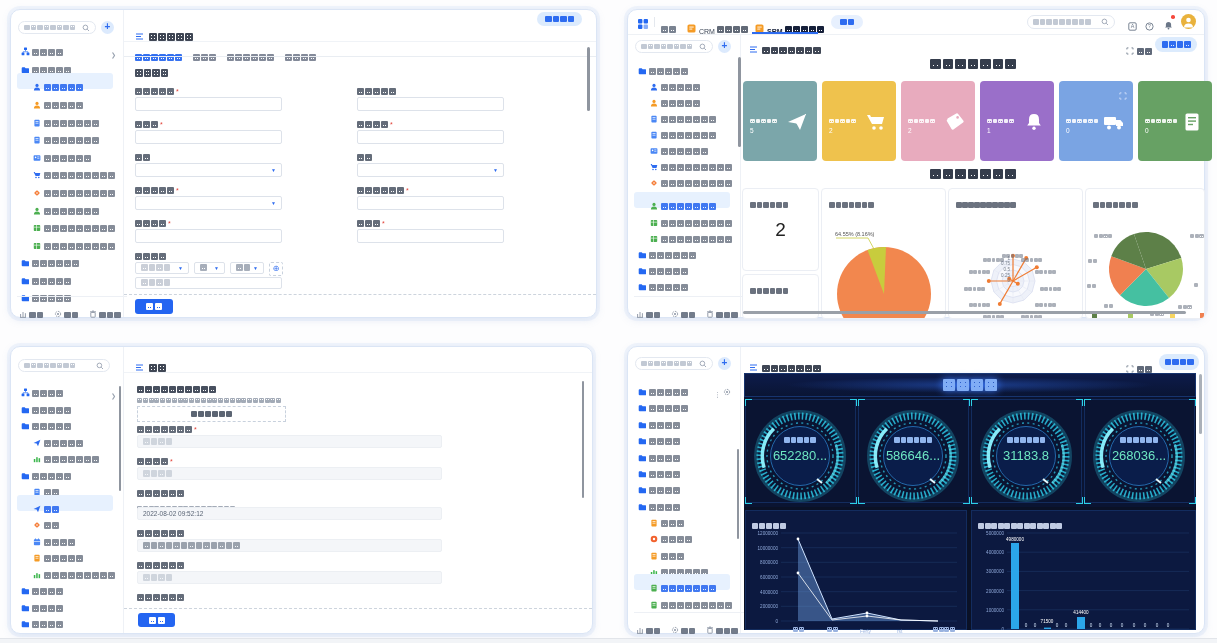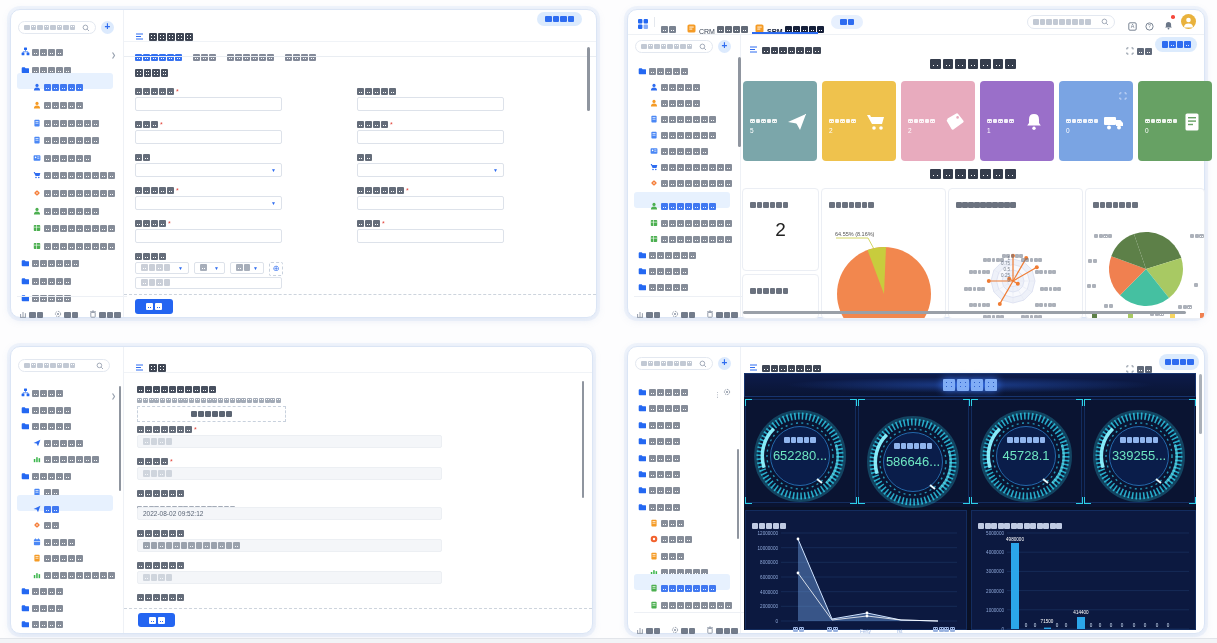--- a/index.html
+++ b/index.html
@@ -1798,21 +1798,21 @@
           </div>
           <div class="a" style="left:0px;top:38px;width:92px;height:16px;text-align:center;font-size:13px;color:#6ee7c3;">652280...</div>
         </div>
       </div>
       <div class="a" style="left:230px;top:52px;width:111px;height:104px;border:1px solid #132c5e;box-sizing:border-box;"></div>
       <div class="a" style="left:230px;top:52px;width:6px;height:6px;border-left:1px solid #2dd0e8;border-top:1px solid #2dd0e8;"></div>
       <div class="a" style="left:335px;top:52px;width:6px;height:6px;border-right:1px solid #2dd0e8;border-top:1px solid #2dd0e8;"></div>
       <div class="a" style="left:230px;top:150px;width:6px;height:6px;border-left:1px solid #2dd0e8;border-bottom:1px solid #2dd0e8;"></div>
       <div class="a" style="left:335px;top:150px;width:6px;height:6px;border-right:1px solid #2dd0e8;border-bottom:1px solid #2dd0e8;"></div>
       <div class="a" style="left:239px;top:63px;width:92px;height:92px;">
-        <div class="a" style="left:0px;top:6px;width:92px;height:92px;">
+        <div class="a" style="left:0px;top:0px;width:92px;height:92px;">
           <div class="a" style="left:0px;top:0px;width:92px;height:92px;"><svg width="92" height="92" viewBox="0 0 92 92">
               <circle cx="46" cy="46" r="44" fill="none" stroke="rgba(47,211,240,0.25)" stroke-width="4"></circle>
               <circle cx="46" cy="46" r="40" fill="none" stroke="#2bc4e2" stroke-width="7" stroke-dasharray="1.6 2.2" opacity="0.85"></circle>
               <path d="M 14 26 A 38 38 0 0 0 14 66" fill="none" stroke="#8df2ff" stroke-width="3.5" transform="rotate(14 46 46)" opacity="0.95"></path>
               <path d="M 78 26 A 38 38 0 0 1 78 66" fill="none" stroke="#55e2f5" stroke-width="2.5" transform="rotate(14 46 46)" opacity="0.7"></path>
               <circle cx="46" cy="46" r="33" fill="none" stroke="#2bb7d8" stroke-width="1.4" stroke-dasharray="2 3.4" opacity="0.8"></circle>
               <circle cx="46" cy="46" r="29.5" fill="#0a1d4a"></circle>
               <circle cx="46" cy="46" r="29.5" fill="none" stroke="#2368ab" stroke-width="1"></circle>
               <path d="M 63 69 l 5 4" stroke="#e8fbff" stroke-width="2"></path>
             </svg></div>
@@ -1849,21 +1849,21 @@
           <div class="a" style="left:0px;top:26px;width:92px;height:8px;display:flex;justify-content:center;">
             <span class="z" style="--c:#9fc6ff;--s:5.5px;gap:1px;opacity:0.9;">
               <i></i>
               <i></i>
               <i></i>
               <i></i>
               <i></i>
               <i></i>
             </span>
           </div>
-          <div class="a" style="left:0px;top:38px;width:92px;height:16px;text-align:center;font-size:13px;color:#6ee7c3;">45728.1</div>
+          <div class="a" style="left:0px;top:38px;width:92px;height:16px;text-align:center;font-size:13px;color:#6ee7c3;">31183.8</div>
         </div>
       </div>
       <div class="a" style="left:456px;top:52px;width:111px;height:104px;border:1px solid #132c5e;box-sizing:border-box;"></div>
       <div class="a" style="left:456px;top:52px;width:6px;height:6px;border-left:1px solid #2dd0e8;border-top:1px solid #2dd0e8;"></div>
       <div class="a" style="left:561px;top:52px;width:6px;height:6px;border-right:1px solid #2dd0e8;border-top:1px solid #2dd0e8;"></div>
       <div class="a" style="left:456px;top:150px;width:6px;height:6px;border-left:1px solid #2dd0e8;border-bottom:1px solid #2dd0e8;"></div>
       <div class="a" style="left:561px;top:150px;width:6px;height:6px;border-right:1px solid #2dd0e8;border-bottom:1px solid #2dd0e8;"></div>
       <div class="a" style="left:465px;top:63px;width:92px;height:92px;">
         <div class="a" style="left:0px;top:0px;width:92px;height:92px;">
           <div class="a" style="left:0px;top:0px;width:92px;height:92px;"><svg width="92" height="92" viewBox="0 0 92 92">
@@ -1879,21 +1879,21 @@
           <div class="a" style="left:0px;top:26px;width:92px;height:8px;display:flex;justify-content:center;">
             <span class="z" style="--c:#9fc6ff;--s:5.5px;gap:1px;opacity:0.9;">
               <i></i>
               <i></i>
               <i></i>
               <i></i>
               <i></i>
               <i></i>
             </span>
           </div>
-          <div class="a" style="left:0px;top:38px;width:92px;height:16px;text-align:center;font-size:13px;color:#6ee7c3;">339255...</div>
+          <div class="a" style="left:0px;top:38px;width:92px;height:16px;text-align:center;font-size:13px;color:#6ee7c3;">268036...</div>
         </div>
       </div>
       <div class="a" style="left:117px;top:163px;width:222px;height:120px;background:#0c1940;border:1px solid #132c5e;box-sizing:border-box;"></div>
       <div class="a" style="left:343px;top:163px;width:225px;height:120px;background:#0c1940;border:1px solid #132c5e;box-sizing:border-box;"></div>
       <div class="a" style="left:124px;top:169px;"><span class="z" style="--c:#dfe9ff;--s:6px;gap:1px;opacity:0.85;">
           <i></i>
           <i></i>
           <i></i>
           <i></i>
           <i></i>

